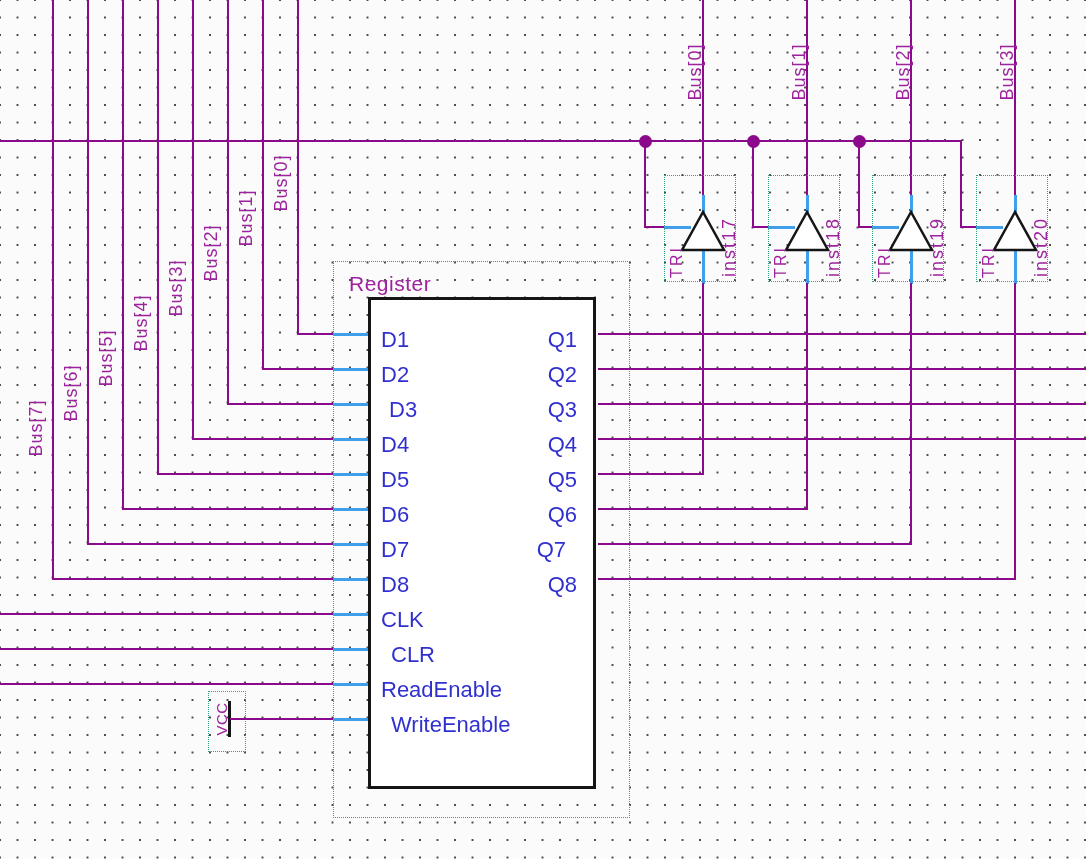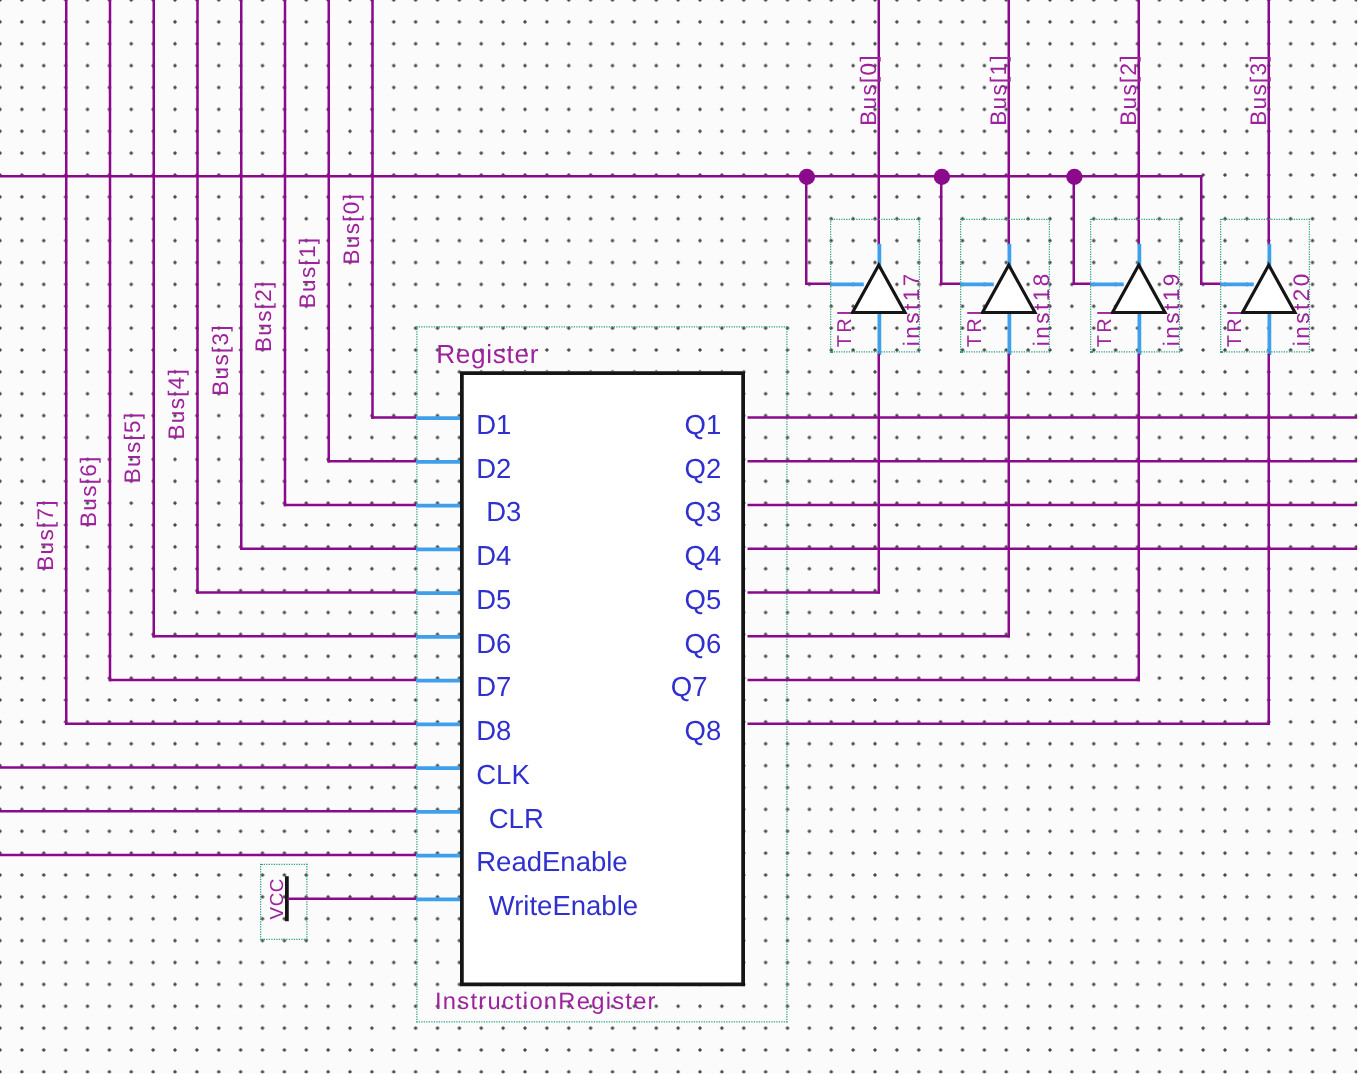--- a/index.html
+++ b/index.html
@@ -45,21 +45,20 @@
   .tri-svg{position:absolute;}
 </style>
 </head>
 <body>
 
 <div id="canvas">
 
   <div class="dash" id="register-selection-box" style="left:333px;top:261px;width:297px;height:557px;"></div>
   <div id="register-body"></div>
   <div id="register-title">Register</div>
-  <div id="register-instance">InstructionRegister</div>
 <div class="wire" style="left: 297px; top: 0px; width: 2px; height: 335px;"></div>
     <div class="wire" style="left: 297px; top: 333px; width: 36px; height: 2px;"></div>
     <div class="vlabel" style="left: 281px; top: 183px;">Bus[0]</div>
     <div class="wire" style="left: 262px; top: 0px; width: 2px; height: 370px;"></div>
     <div class="wire" style="left: 262px; top: 368px; width: 71px; height: 2px;"></div>
     <div class="vlabel" style="left: 246px; top: 218px;">Bus[1]</div>
     <div class="wire" style="left: 227px; top: 0px; width: 2px; height: 405px;"></div>
     <div class="wire" style="left: 227px; top: 403px; width: 106px; height: 2px;"></div>
     <div class="vlabel" style="left: 211px; top: 253px;">Bus[2]</div>
     <div class="wire" style="left: 192px; top: 0px; width: 2px; height: 440px;"></div>

